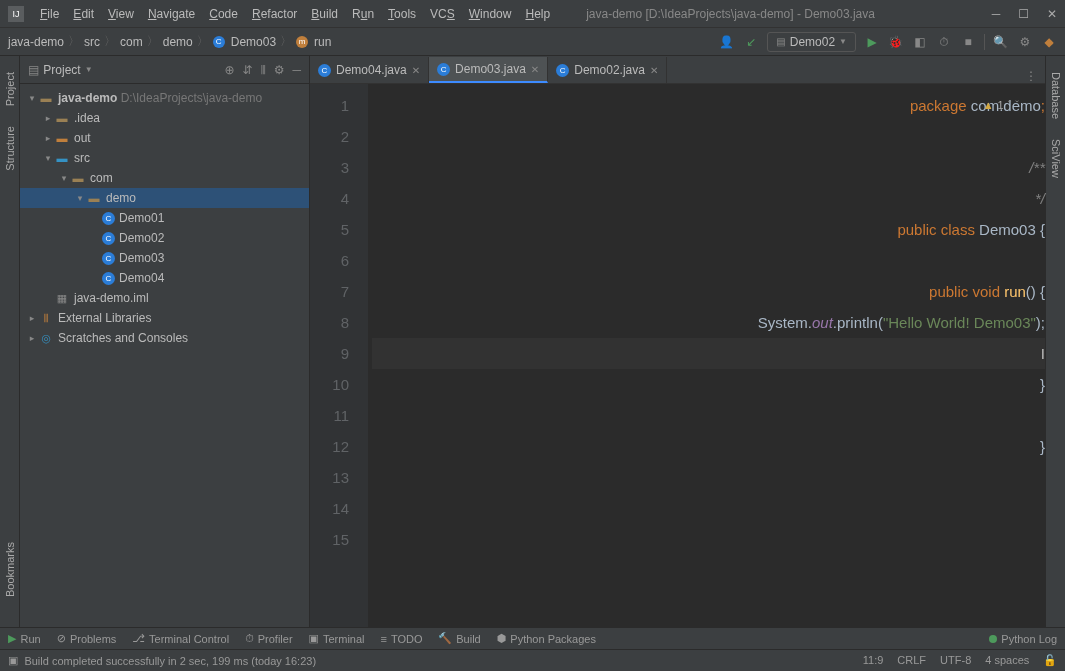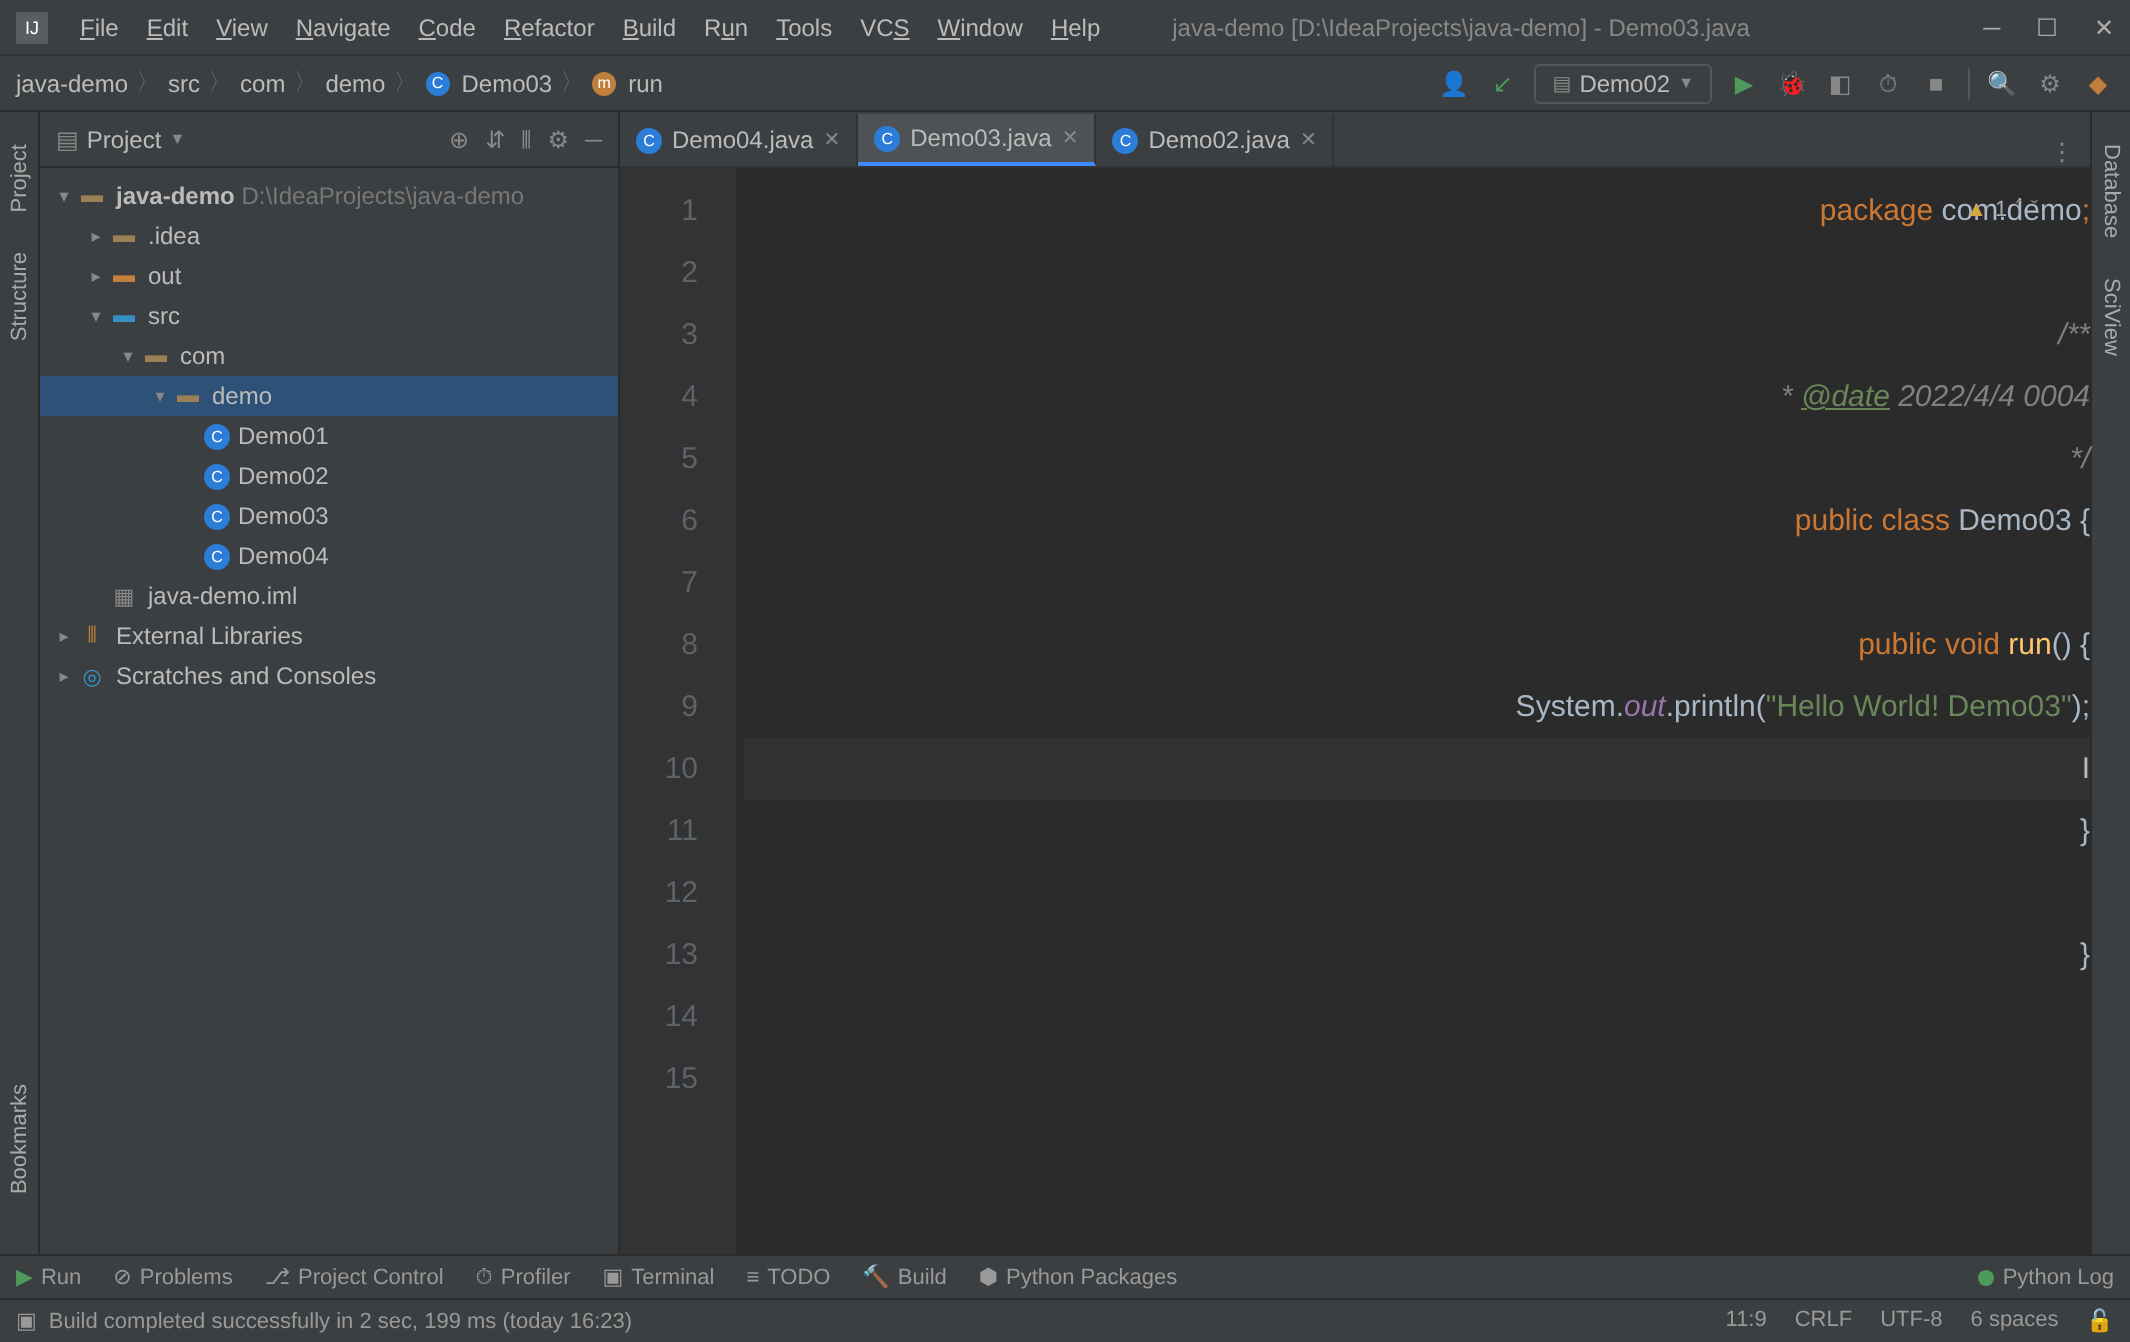--- a/index.html
+++ b/index.html
@@ -255,21 +255,20 @@
       <div class="code">
         <div class="warn-count">
           <span style="color:#d4a841">▲</span>
             <span>1</span>
           <span style="color:#888">ˆ</span>
             <span style="color:#888">ˇ</span>
         </div>
         <div class="line"><span class="kw">package </span><span class="ident">com.demo</span><span class="kw">;</span></div>
         <div class="line"></div>
         <div class="line"><span class="comment">/**</span></div>
-        <div class="line"><span class="comment"> * </span><span class="doctag">@date</span><span class="comment"> 2022/4/4 0004</span></div>
         <div class="line"><span class="comment"> */</span></div>
         <div class="line"><span class="kw">public class </span><span class="classname">Demo03 </span><span class="ident">{</span></div>
         <div class="line"></div>
         <div class="line"><span class="ident">    </span><span class="kw">public void </span><span class="method">run</span><span class="ident">() {</span></div>
         <div class="line"><span class="ident">        System.</span><span class="field">out</span><span class="ident">.println(</span><span class="str">"Hello World! Demo03"</span><span class="ident">);</span></div>
         <div class="line" style="background:#323232"><span style="color:#bbb;margin-left:150px">I</span></div>
         <div class="line"><span class="ident">    }</span></div>
         <div class="line"></div>
         <div class="line"><span class="ident">}</span></div>
         <div class="line"></div>
@@ -287,21 +286,21 @@
   <span class="tw">
       <span style="color:#4d9a5c">▶</span>
       <span>Run</span>
     </span>
   <span class="tw">
       <span>⊘</span>
       <span>Problems</span>
     </span>
   <span class="tw">
       <span>⎇</span>
-      <span>Project Control</span>
+      <span>Terminal Control</span>
     </span>
   <span class="tw">
       <span>⏱</span>
       <span>Profiler</span>
     </span>
   <span class="tw">
       <span>▣</span>
       <span>Terminal</span>
     </span>
   <span class="tw">
@@ -324,16 +323,16 @@
   </div>
 </div>
 
 <div class="statusbar">
   <span style="margin-right:6px">▣</span>
   <span>Build completed successfully in 2 sec, 199 ms (today 16:23)</span>
   <div class="right">
     <span>11:9</span>
     <span>CRLF</span>
     <span>UTF-8</span>
-    <span>6 spaces</span>
+    <span>4 spaces</span>
     <span>🔓</span>
   </div>
 </div>
 
 </body></html>

